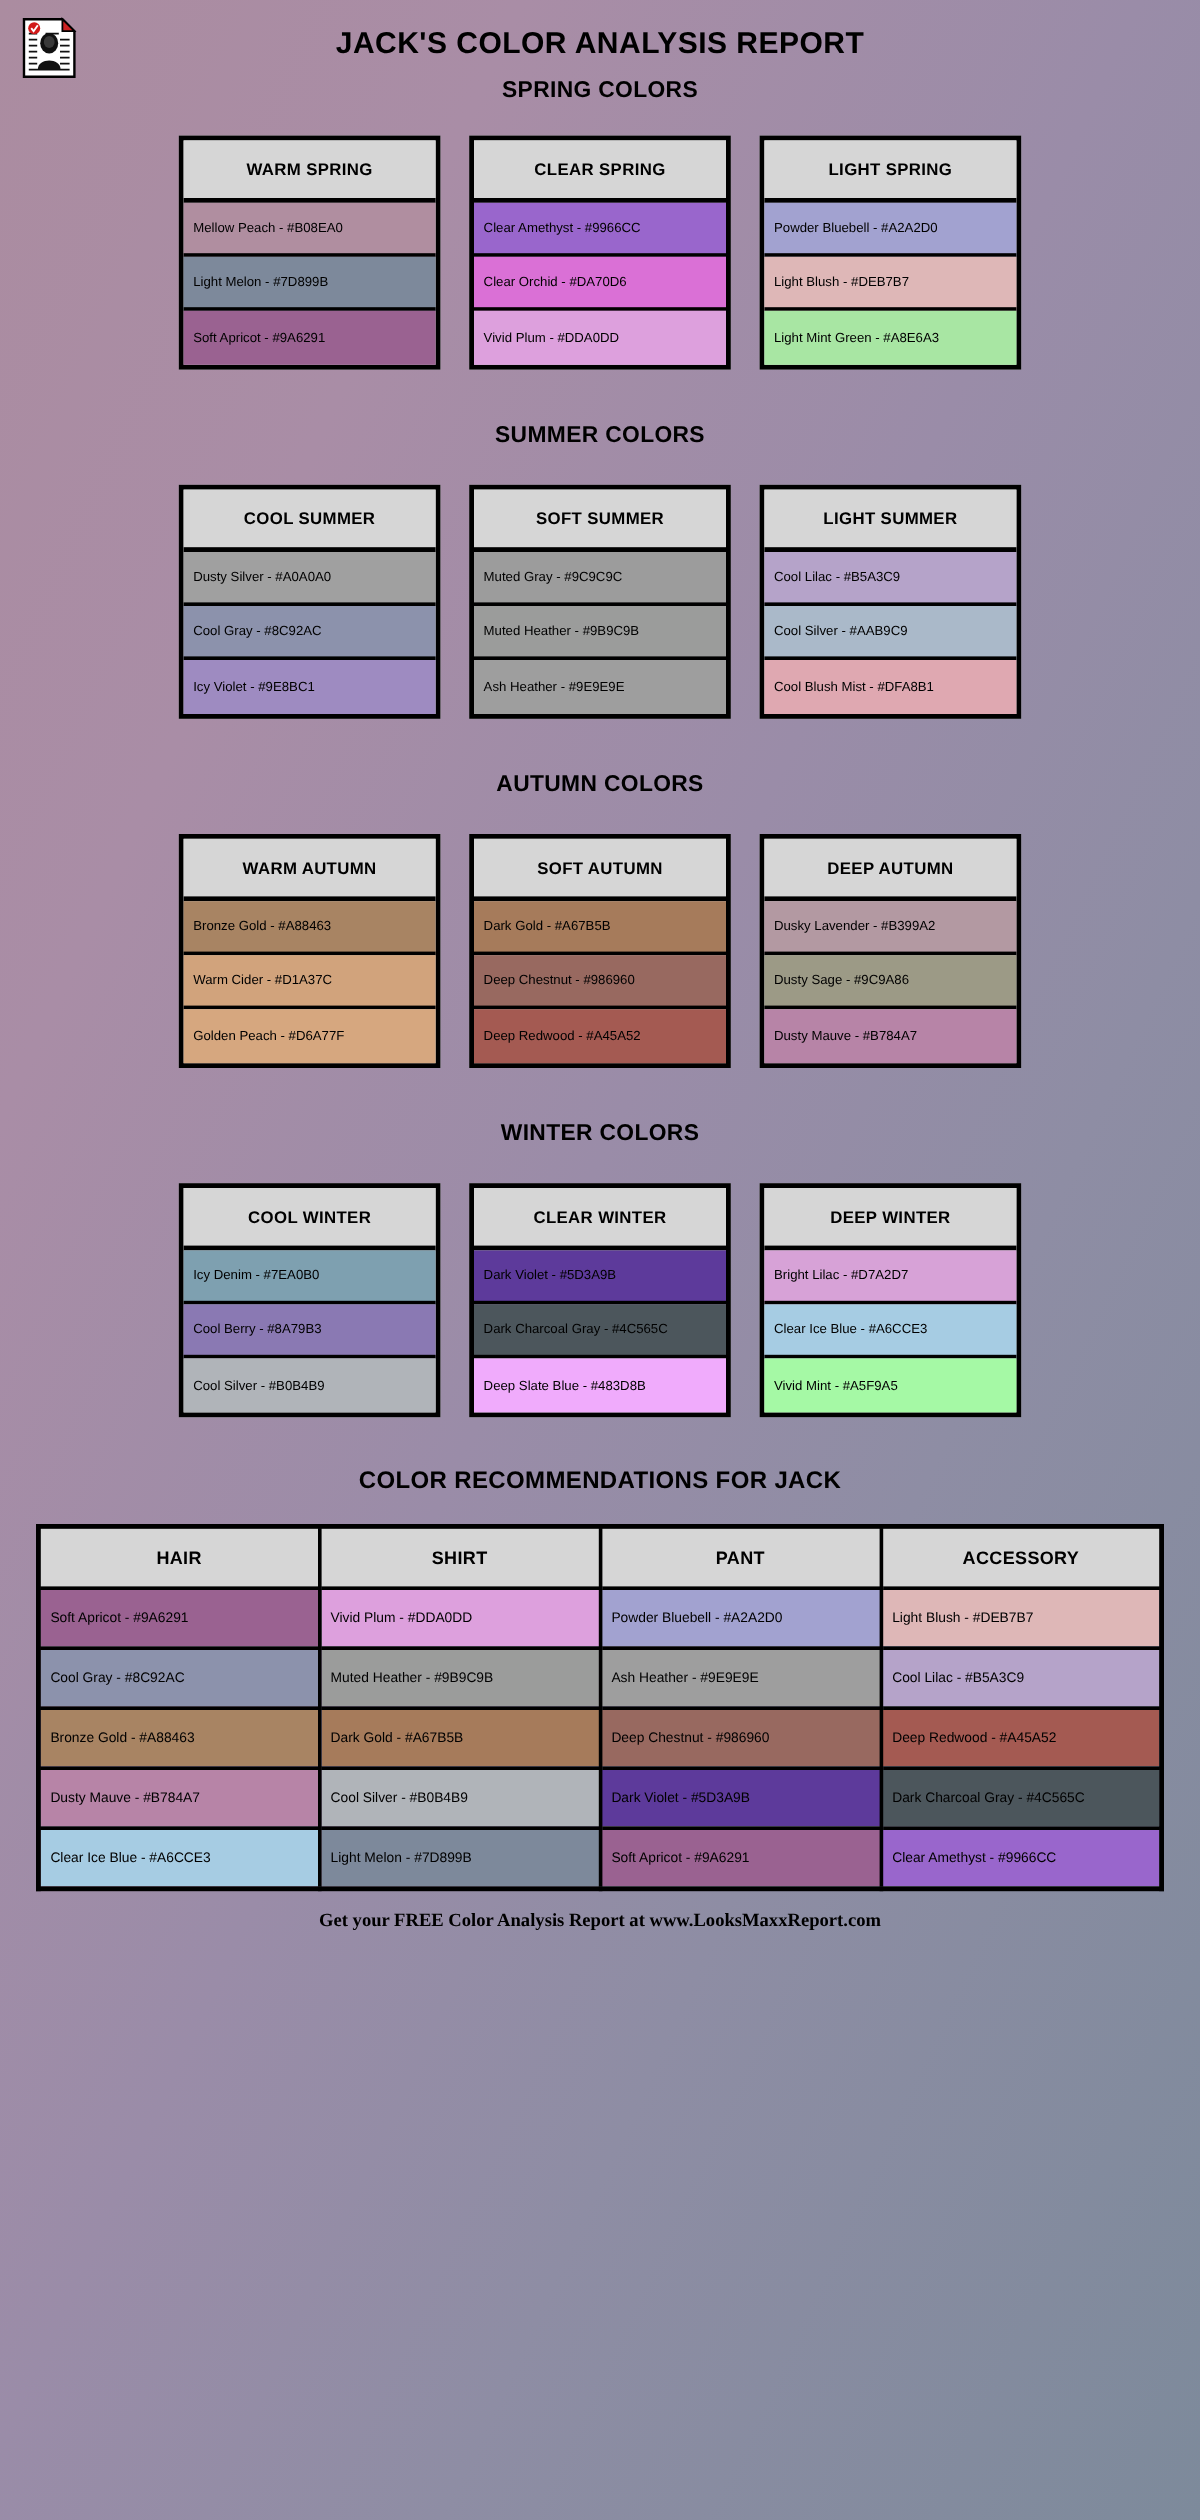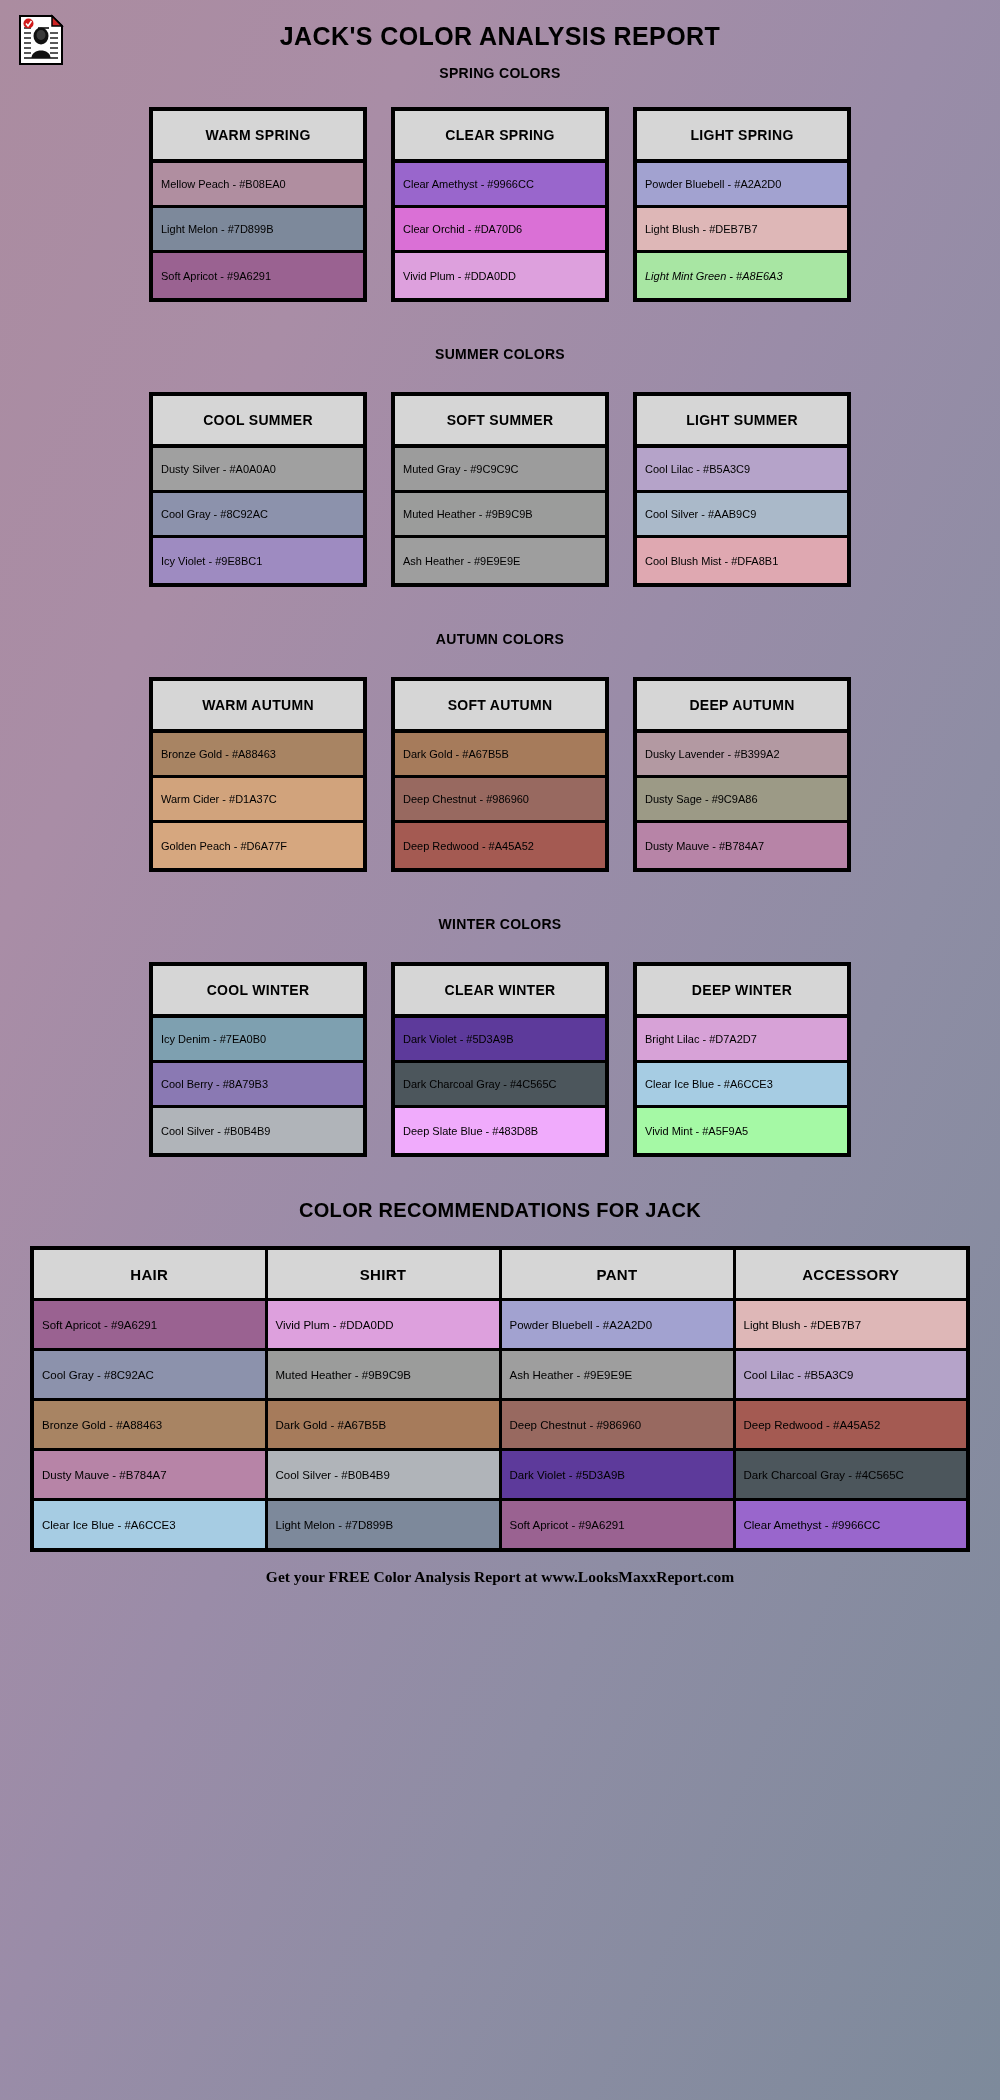--- a/index.html
+++ b/index.html
@@ -36,21 +36,21 @@
     text-align: center;
     font-size: 25px;
     font-weight: bold;
     color: #000;
     letter-spacing: 0.4px;
     padding-top: 22px;
     margin: 0;
   }
   .section-title {
     text-align: center;
-    font-size: 14px;
+    font-size: 19px;
     font-weight: bold;
     color: #000;
     letter-spacing: 0.3px;
     margin: 0;
   }
 
   
   .season-block {
     display: flex;
     justify-content: center;
@@ -182,21 +182,21 @@
       <div class="palette-card">
         <div class="palette-head">CLEAR SPRING</div>
         <div class="swatch" style="background: rgb(153, 102, 204);">Clear Amethyst - #9966CC</div>
         <div class="swatch" style="background: rgb(218, 112, 214);">Clear Orchid - #DA70D6</div>
         <div class="swatch" style="background: rgb(221, 160, 221);">Vivid Plum - #DDA0DD</div>
       </div>
       <div class="palette-card">
         <div class="palette-head">LIGHT SPRING</div>
         <div class="swatch" style="background: rgb(162, 162, 208);">Powder Bluebell - #A2A2D0</div>
         <div class="swatch" style="background: rgb(222, 183, 183);">Light Blush - #DEB7B7</div>
-        <div class="swatch" style="background: rgb(168, 230, 163); font-style: italic;">Light Mint Green - #A8E6A3</div>
+        <div class="swatch" style="background: rgb(168, 230, 163);">Light Mint Green - #A8E6A3</div>
       </div>
     </div>
 
   <div class="section-title" style="margin-top:44px;">SUMMER COLORS</div>
   <div class="season-block" style="margin-top:30px;" id="block-summer">
       <div class="palette-card">
         <div class="palette-head">COOL SUMMER</div>
         <div class="swatch" style="background: rgb(160, 160, 160);">Dusty Silver - #A0A0A0</div>
         <div class="swatch" style="background: rgb(140, 146, 172);">Cool Gray - #8C92AC</div>
         <div class="swatch" style="background: rgb(158, 139, 193);">Icy Violet - #9E8BC1</div>

